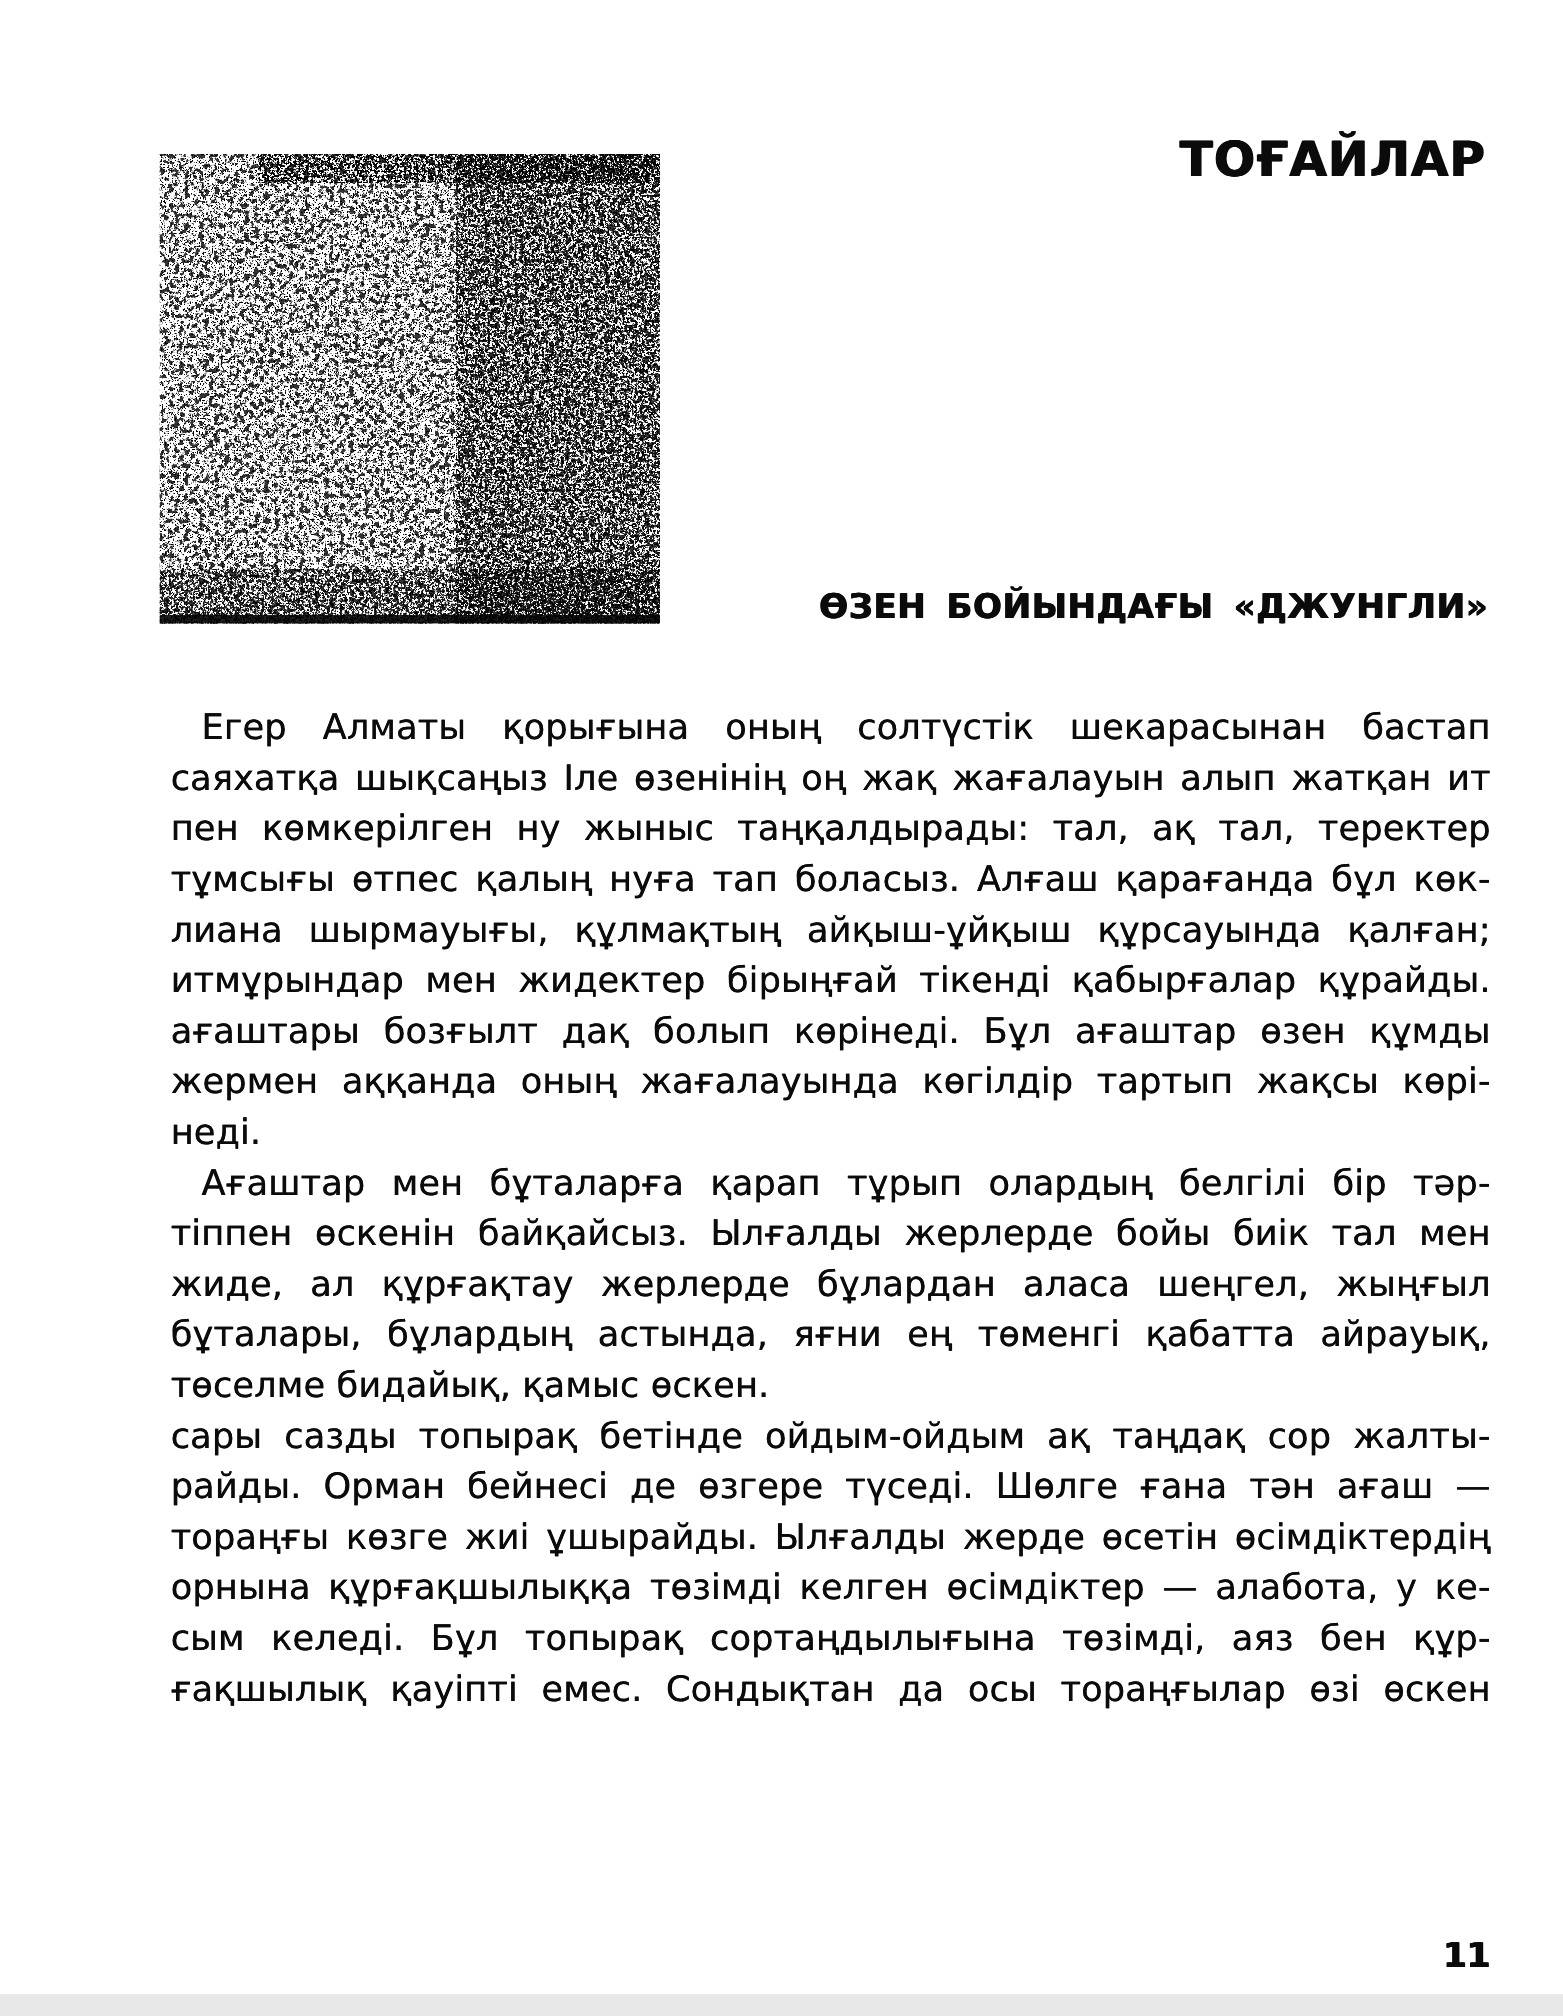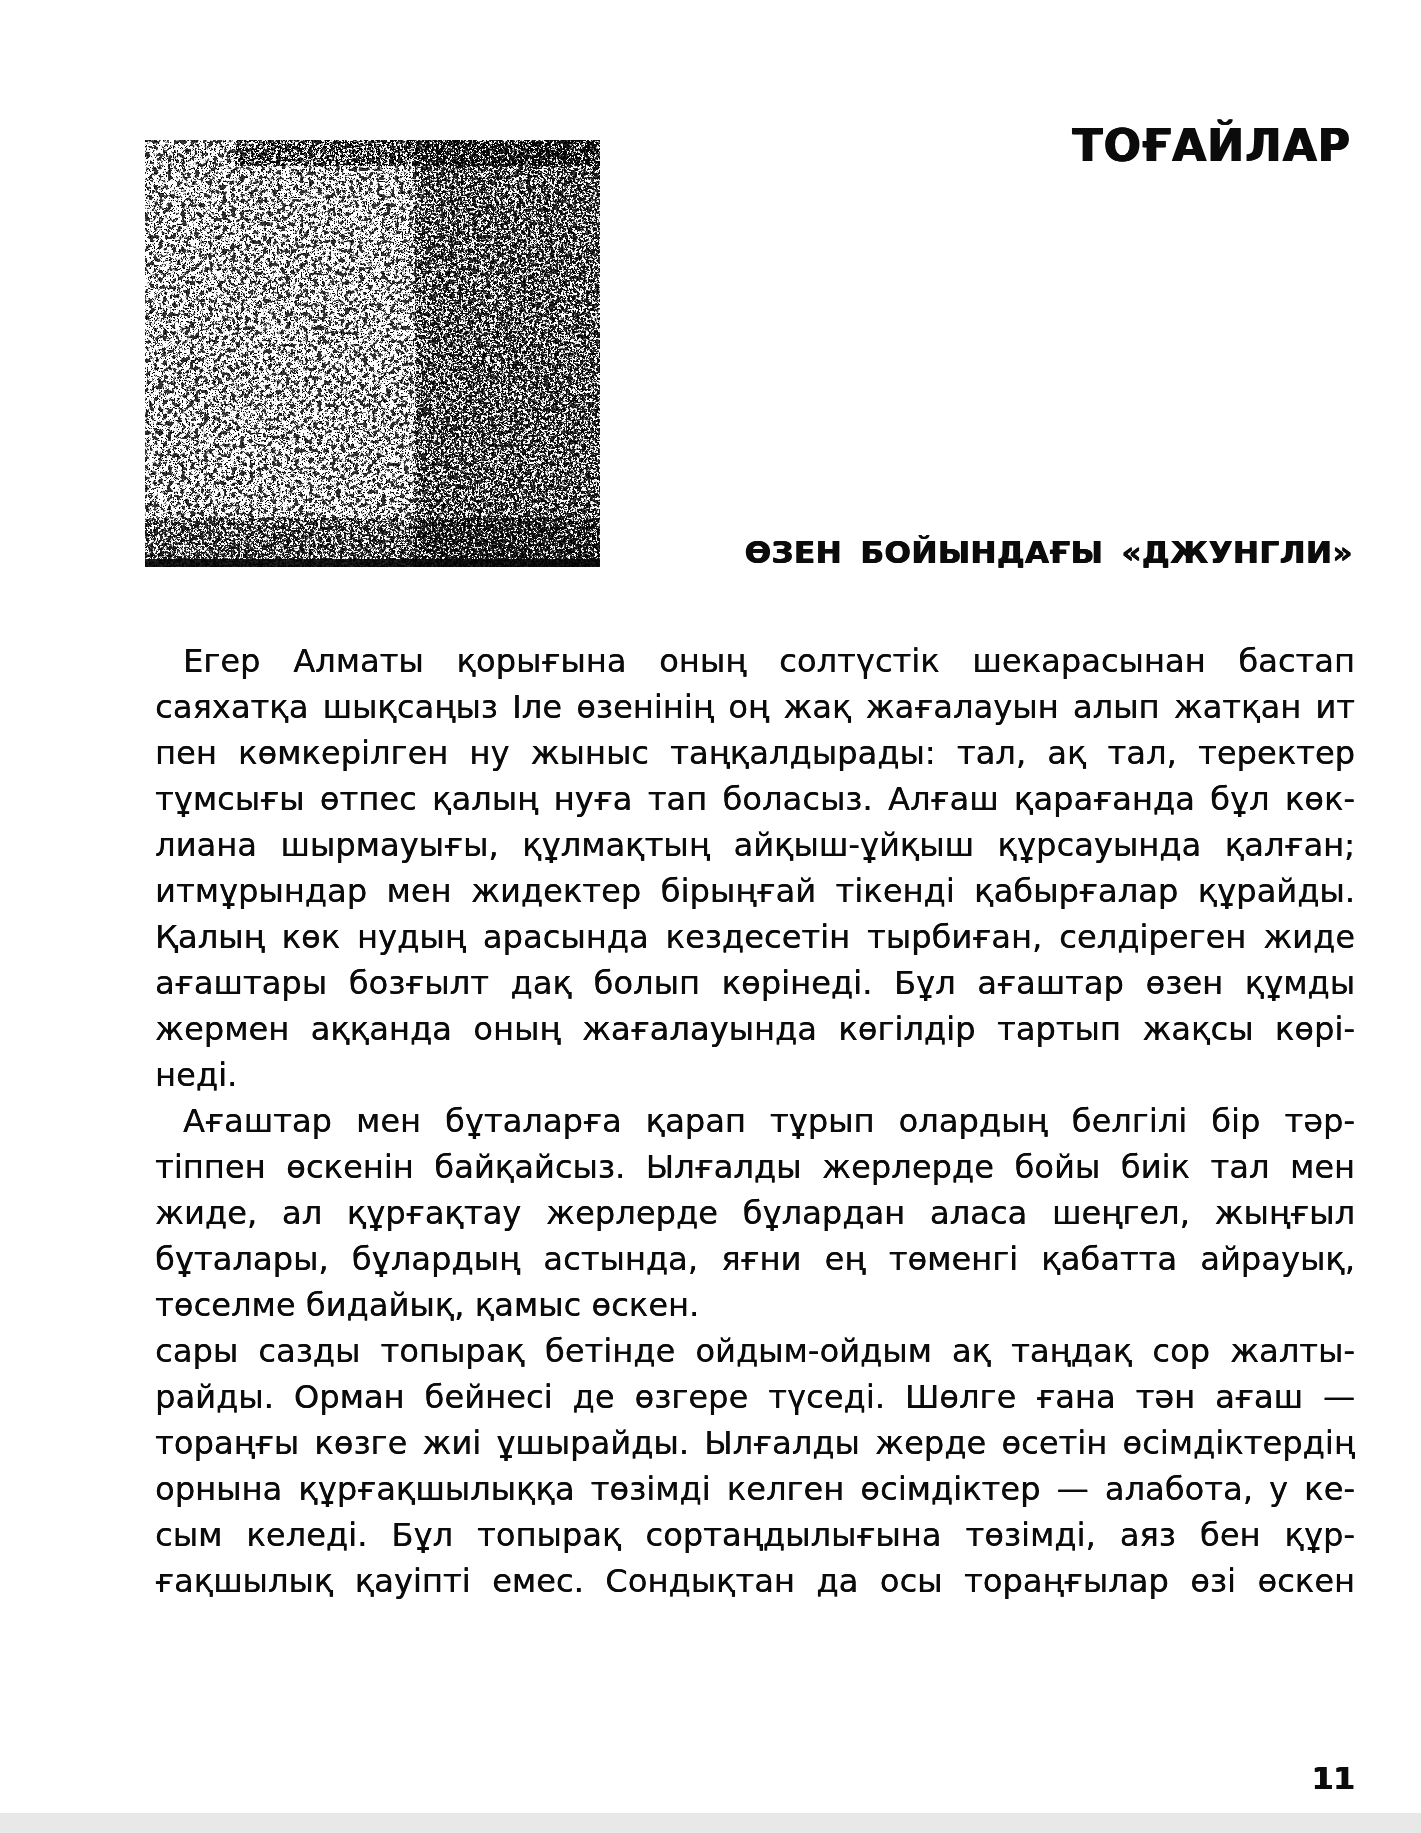--- a/index.html
+++ b/index.html
@@ -112,21 +112,20 @@
 
   <div class="section-subtitle">ӨЗЕН БОЙЫНДАҒЫ «ДЖУНГЛИ»</div>
 
   <div class="body-text">
       <div class="line first">Егер Алматы қорығына оның солтүстік шекарасынан бастап</div>
       <div class="line">саяхатқа шықсаңыз Іле өзенінің оң жақ жағалауын алып жатқан ит</div>
       <div class="line">пен көмкерілген ну жыныс таңқалдырады: тал, ақ тал, теректер</div>
       <div class="line">тұмсығы өтпес қалың нуға тап боласыз. Алғаш қарағанда бұл көк-</div>
       <div class="line">лиана шырмауығы, құлмақтың айқыш-ұйқыш құрсауында қалған;</div>
       <div class="line">итмұрындар мен жидектер бірыңғай тікенді қабырғалар құрайды.</div>
-      <div class="line">Қалың көк нудың арасында кездесетін тырбиған, селдіреген жиде</div>
       <div class="line">ағаштары бозғылт дақ болып көрінеді. Бұл ағаштар өзен құмды</div>
       <div class="line">жермен аққанда оның жағалауында көгілдір тартып жақсы көрі-</div>
       <div class="line flush">неді.</div>
       <div class="line first">Ағаштар мен бұталарға қарап тұрып олардың белгілі бір тәр-</div>
       <div class="line">тіппен өскенін байқайсыз. Ылғалды жерлерде бойы биік тал мен</div>
       <div class="line">жиде, ал құрғақтау жерлерде бұлардан аласа шеңгел, жыңғыл</div>
       <div class="line">бұталары, бұлардың астында, яғни ең төменгі қабатта айрауық,</div>
       <div class="line flush">төселме бидайық, қамыс өскен.</div>
       <div class="line">сары сазды топырақ бетінде ойдым-ойдым ақ таңдақ сор жалты-</div>
       <div class="line">райды. Орман бейнесі де өзгере түседі. Шөлге ғана тән ағаш —</div>

